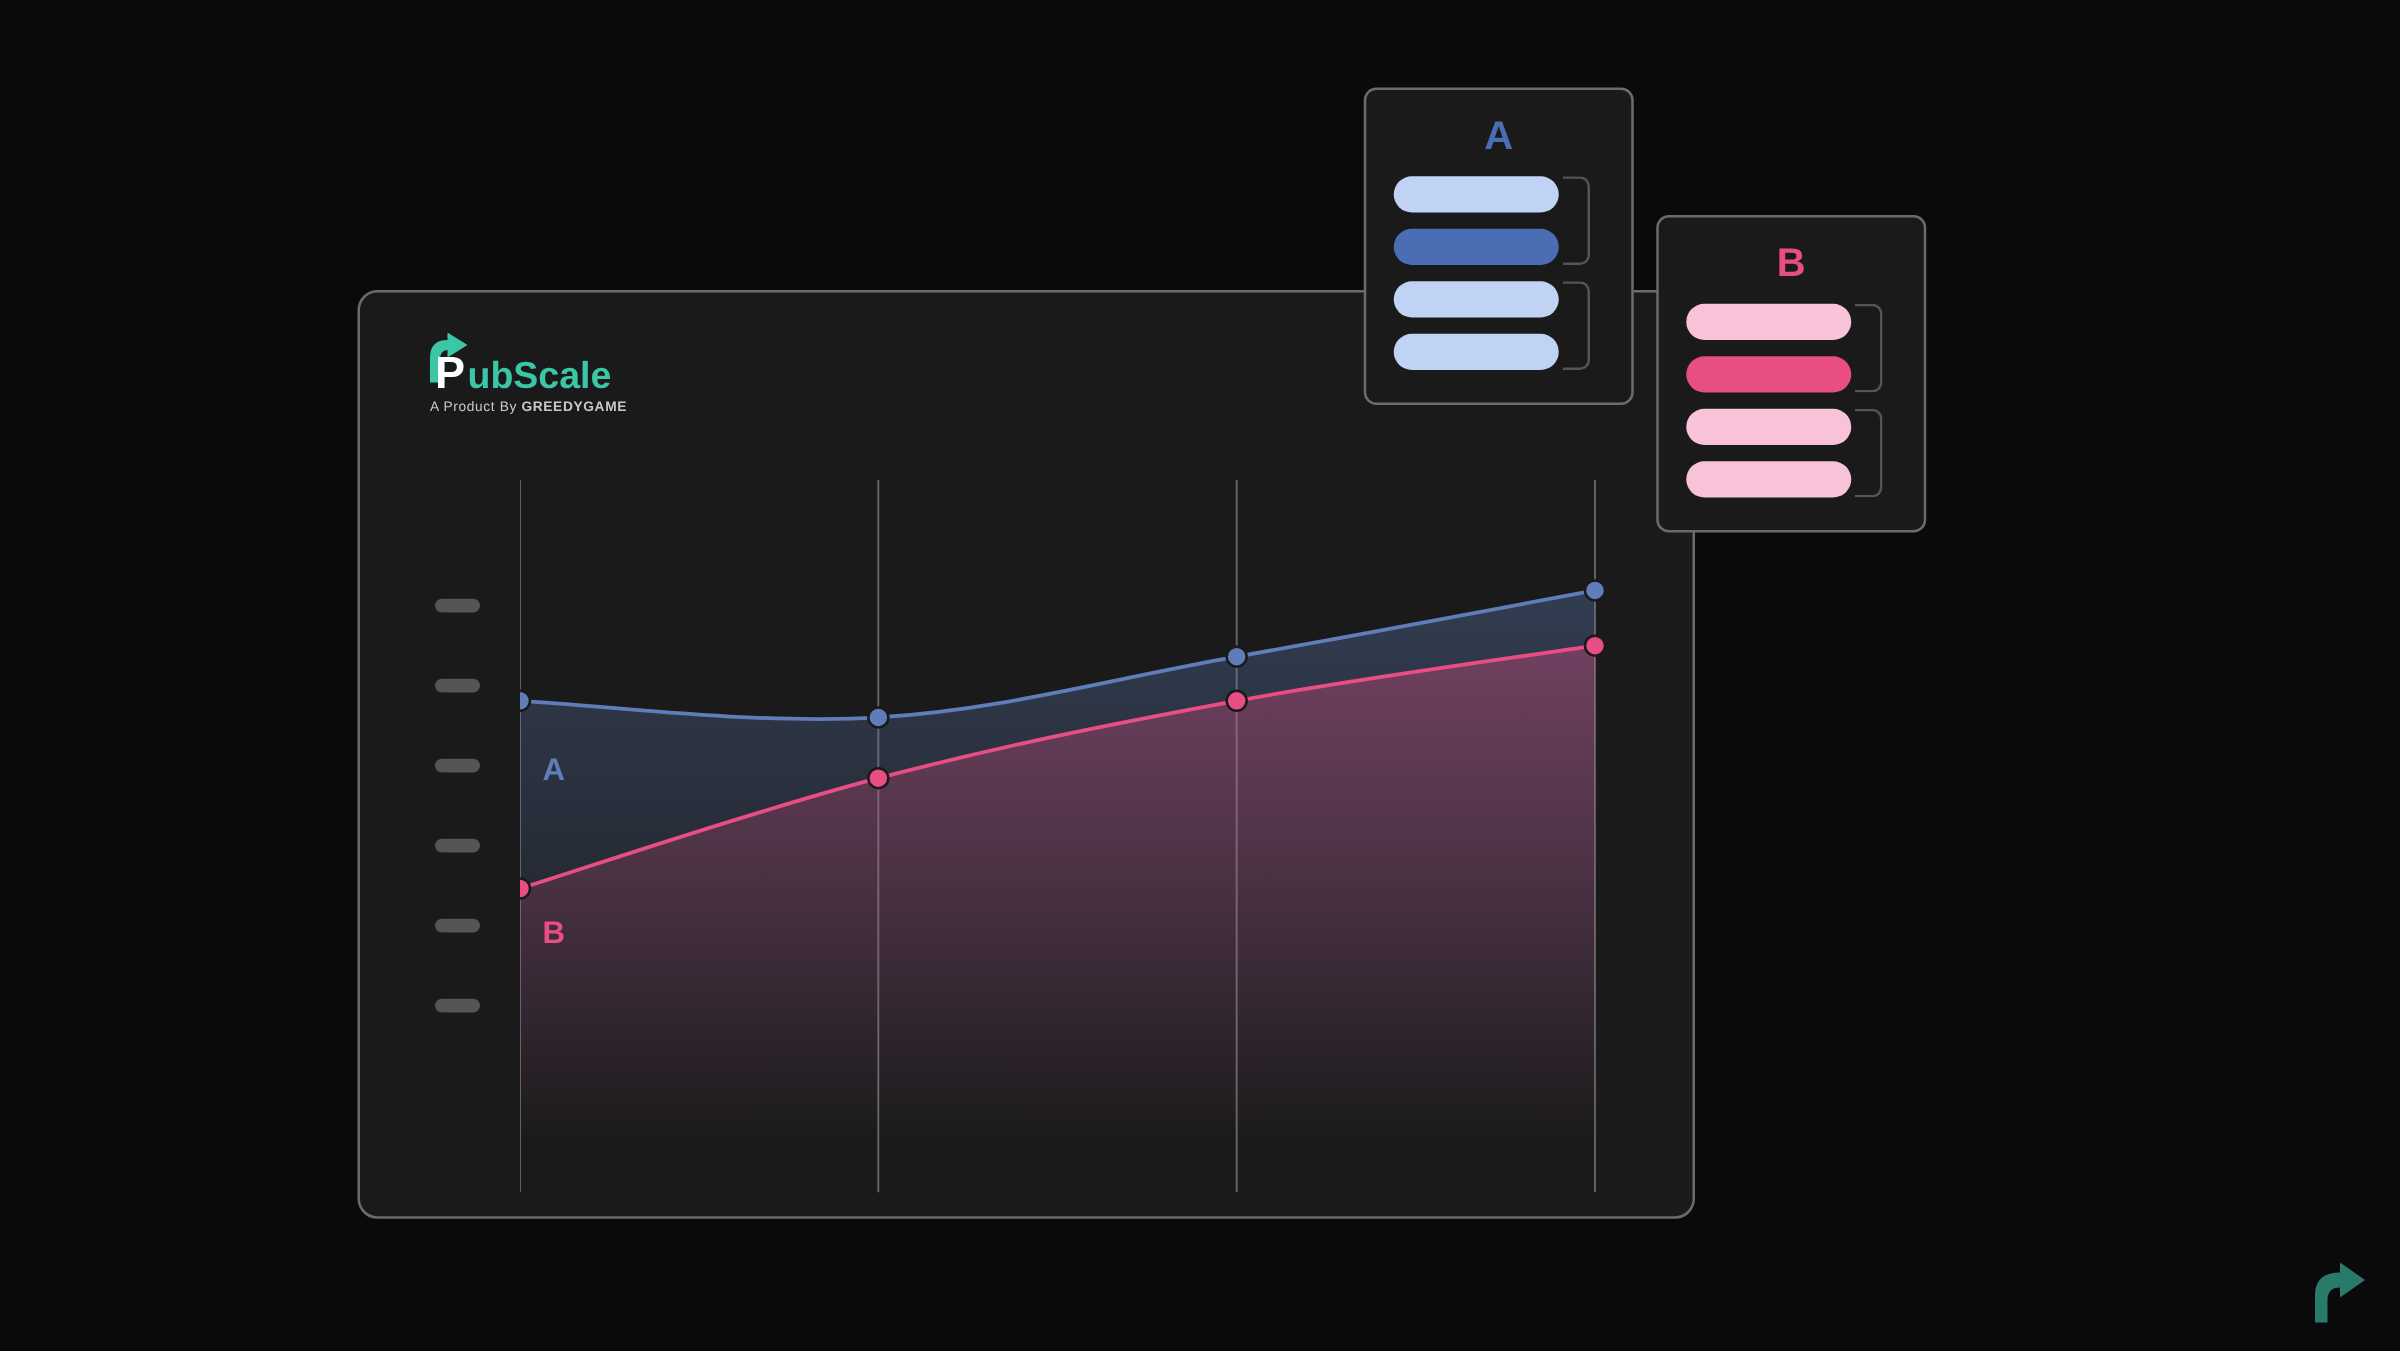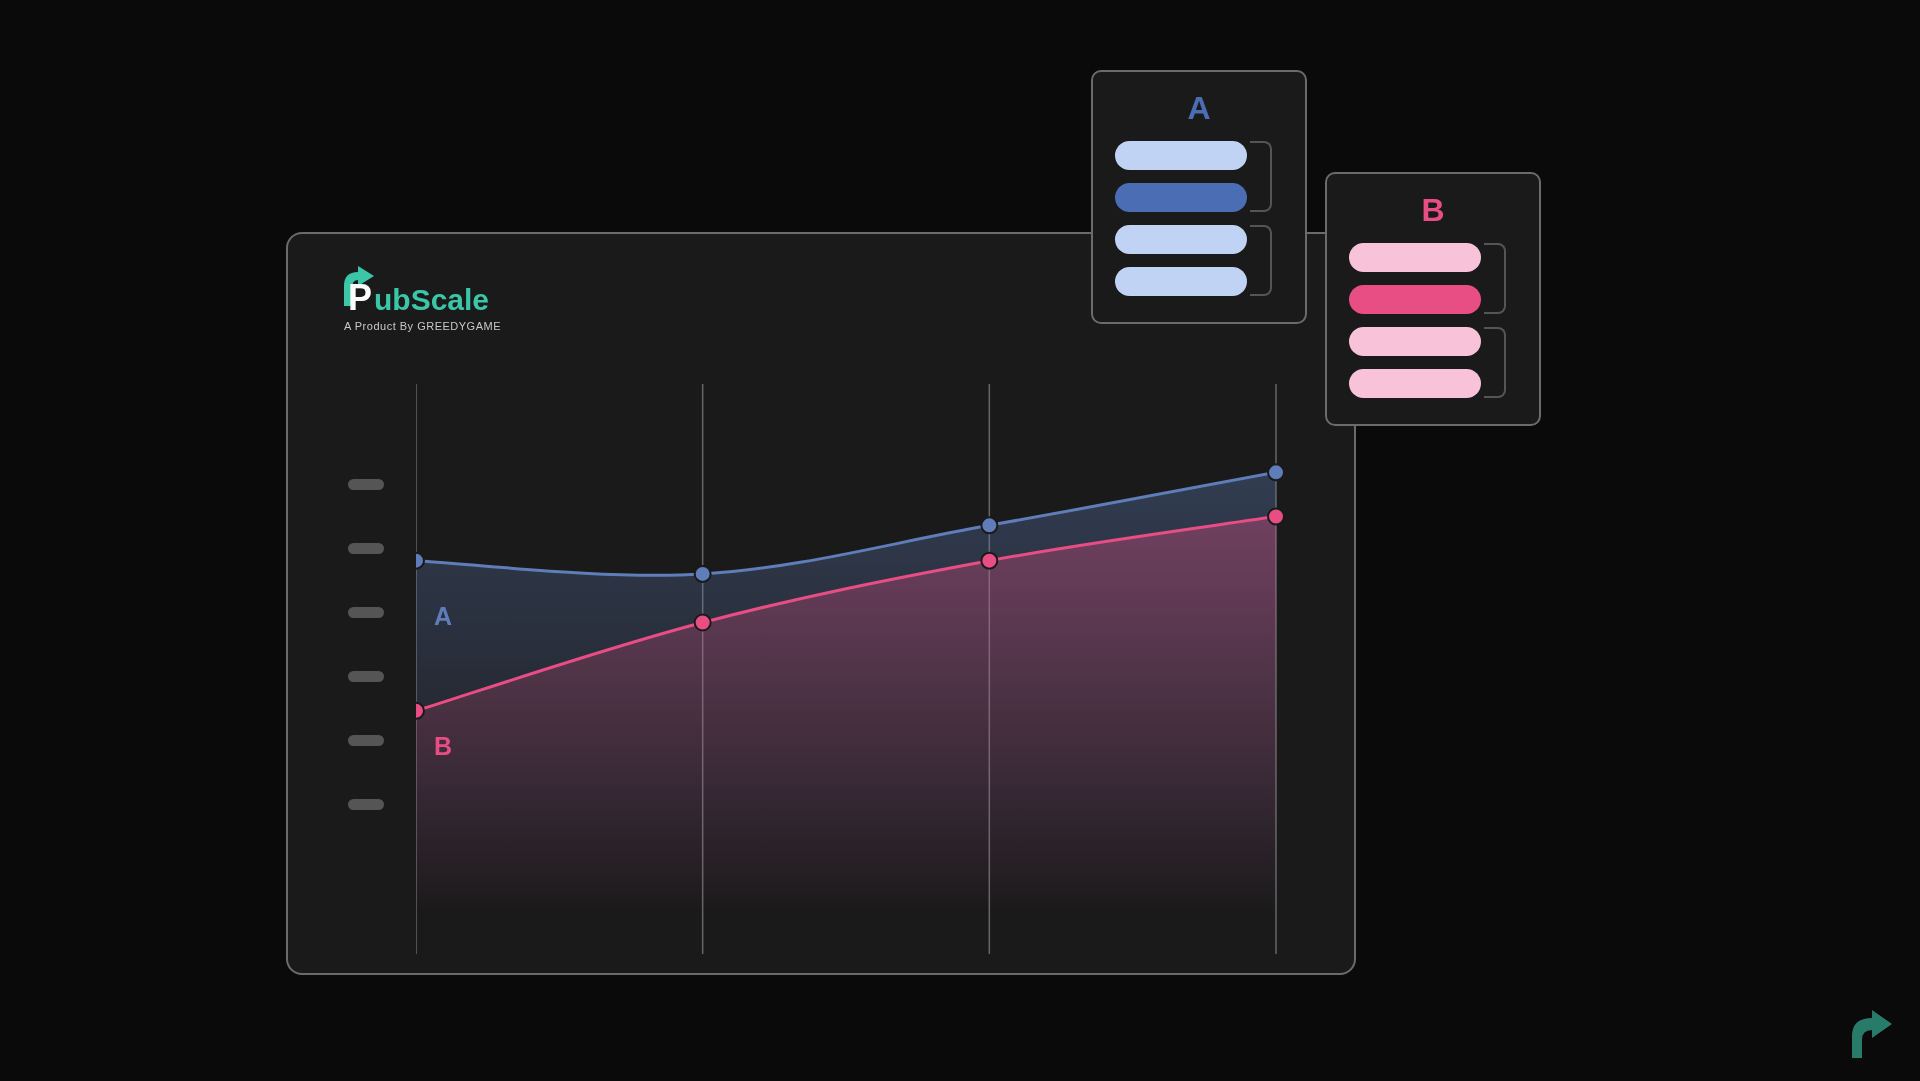--- a/index.html
+++ b/index.html
@@ -20,21 +20,21 @@
   }
   .logo-block {
     position: absolute;
     left: 56px; top: 30px;
   }
   .logo-svg { display: block; }
   .logo-sub {
     color: #c8c8c8; font-size: 11px; letter-spacing: 0.5px;
     margin-top: 6px; font-weight: 300;
   }
-  .logo-sub strong { font-weight: 400; }
+  .logo-sub strong { font-weight: 700; }
 
   .y-ticks {
     position: absolute;
     left: 60px; top: 245px;
     width: 36px;
   }
   .y-tick {
     width: 36px; height: 11px;
     background: #555;
     border-radius: 6px;

